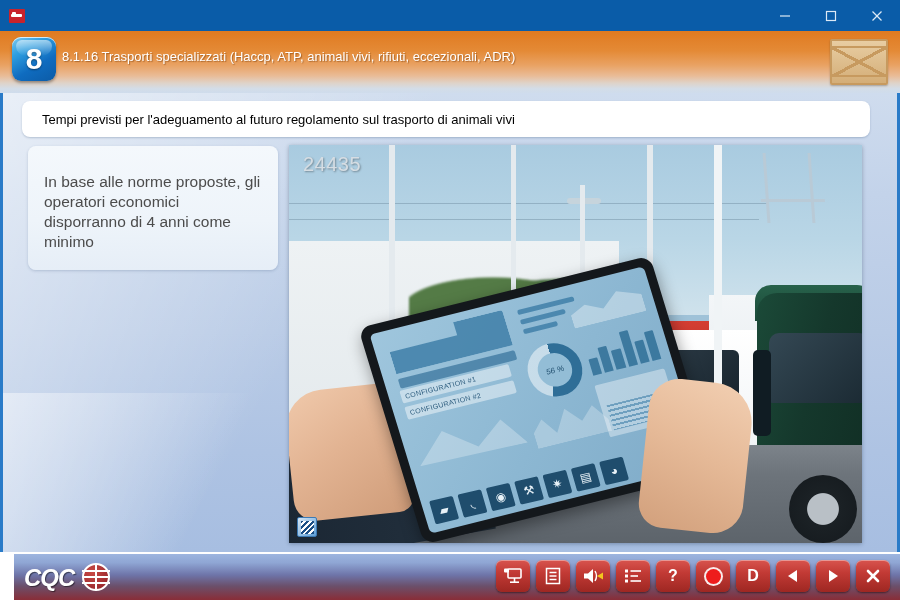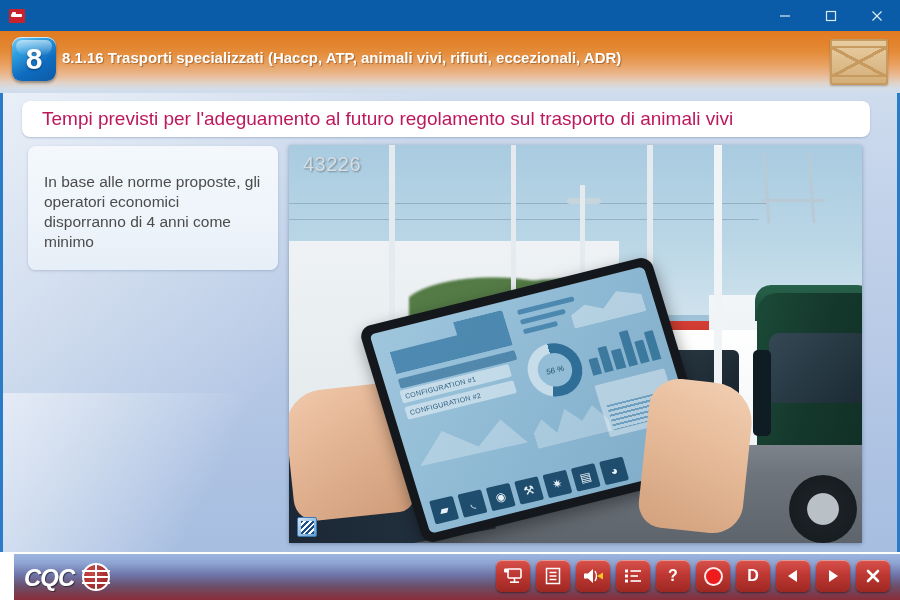--- a/index.html
+++ b/index.html
@@ -57,21 +57,21 @@
     color: #fff; font-size: 30px; font-weight: bold;
     text-shadow: 0 1px 2px rgba(0,0,0,.45);
   }
   .hdr-num::after {
     content: ""; position: absolute; left: 4px; top: 3px;
     width: 36px; height: 16px; border-radius: 7px 7px 12px 12px;
     background: linear-gradient(to bottom, rgba(255,255,255,.55), rgba(255,255,255,0));
   }
   .hdr-title {
     position: absolute; left: 62px; top: 18px; right: 120px;
-    color: #ffffff; font-size: 15px; font-weight: bold;
+    color: #ffffff; font-size: 13px; font-weight: normal;
     text-shadow: 1px 1px 1px rgba(120,60,10,.55);
     white-space: nowrap;
   }
   .hdr-crate {
     position: absolute; right: 12px; top: 8px; width: 58px; height: 46px;
     background: linear-gradient(to bottom,#e8cda2,#d4ae78);
     border: 2px solid #c79a5f; border-radius: 2px;
     box-shadow: 0 1px 2px rgba(0,0,0,.25);
   }
   .hdr-crate::before {
@@ -100,21 +100,21 @@
   .edge-r { position: absolute; right: 0; top: 93px; width: 3px; height: 459px; background: #2a7bc8; }
 
   
   .subtitle-bar {
     position: absolute; left: 22px; top: 101px; width: 848px; height: 36px;
     background: #ffffff; border-radius: 8px;
     box-shadow: 0 1px 2px rgba(40,70,110,.25);
     display: flex; align-items: center;
   }
   .subtitle-txt {
-    margin-left: 20px; color: #be185d; font-size: 19px; white-space: nowrap;
+    margin-left: 20px; color: #000000; font-size: 13px; white-space: nowrap;
   }
 
   
   .text-card {
     position: absolute; left: 28px; top: 146px; width: 250px; height: 124px;
     background: linear-gradient(to bottom,#f4f8fc 0%, #eef4fa 60%, #e6eef7 100%);
     border-radius: 8px;
     box-shadow: 0 1px 3px rgba(40,70,110,.22);
     padding: 26px 16px 0 16px;
   }
@@ -510,21 +510,21 @@
         <i>⚒</i>
         <i>✷</i>
         <i>▤</i>
         <i>◕</i>
       </div>
     </div>
   </div>
 
   <div class="ph-hand-r"></div>
 
-  <div class="ph-num">43226</div>
+  <div class="ph-num">24435</div>
   <div class="ph-badge"></div>
 </div>
 
 <div class="bottombar">
   <div class="logo-cqc">CQC</div>
 </div>
 <div class="logo-globe"></div>
 
 <div class="toolbar">
 

